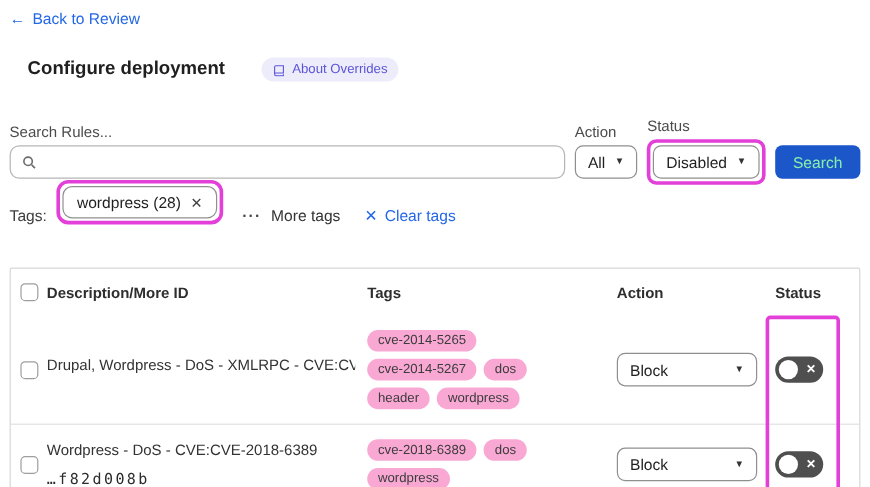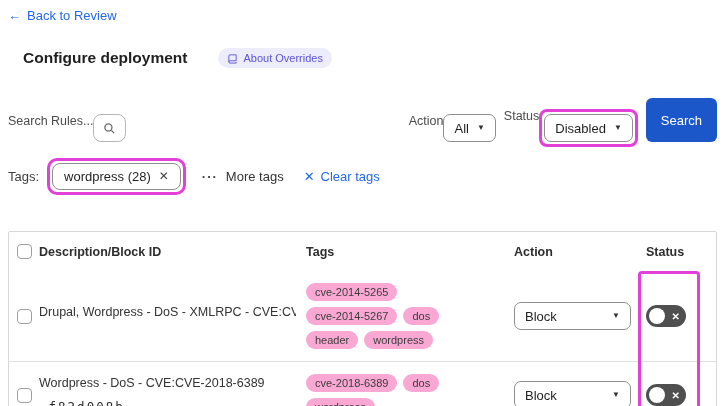--- a/index.html
+++ b/index.html
@@ -22,37 +22,37 @@
     font-size:13px;font-weight:500;text-decoration:none;cursor:pointer}
 
   
   .heading-row{display:flex;align-items:center;gap:16px;margin-top:11px}
   .title{font-size:15.5px;font-weight:700;color:#1f1f1f;margin:15px}
   .badge{display:inline-flex;align-items:center;gap:5px;background:#edecfb;
     color:var(--badge);font-size:11px;font-weight:500;padding:4px 9px;border-radius:10px}
 
   
   .filter-row{display:flex;align-items:flex-end;gap:8px;margin-top:16px}
-  .fgroup{display:flex;}
+  .fgroup{display:flex;flex-direction:column}
   .fgroup.grow{flex:1;min-width:0}
   .fg-label{font-size:12.5px;color:#4b4b4b;margin-bottom:4px}
   .search-box{display:flex;align-items:center;gap:7px;height:28px;
     border:1px solid #b6b6b6;border-radius:8px;background:#fff;padding:0 9px;cursor:text}
   .select{display:flex;align-items:center;justify-content:space-between;gap:8px;
     height:28px;border:1px solid #8f8f8f;border-radius:7px;background:#fff;
     padding:0 10px;font-size:13px;color:#1f1f1f;cursor:pointer;white-space:nowrap}
   .caret{font-size:8px;color:#333;line-height:1}
   .hl{border:3px solid var(--pink);border-radius:8px;padding:2px;
     display:inline-block;margin-bottom:-5px}
-  .btn-primary{height:44px;padding:0 15px;background:var(--blue);color:#ffffff;
+  .btn-primary{height:28px;padding:0 15px;background:var(--blue);color:#86efac;
     border:none;border-radius:6px;font-size:13px;font-weight:500;cursor:pointer;
     font-family:"Liberation Sans",sans-serif}
 
   
-  .tags-row{display:flex;align-items:center;gap:8px;margin-top:15px;min-height:38px}
+  .tags-row{display:flex;align-items:flex-end;gap:8px;margin-top:0;min-height:38px}
   .tags-label{color:#3d3d3d}
   .pill{display:inline-flex;align-items:center;gap:8px;border:1px solid #8f8f8f;
     border-radius:8px;background:#fff;padding:5px 11px;font-size:13px;color:#1f1f1f;
     cursor:pointer;white-space:nowrap}
   .pill .x{font-size:12px;color:#444}
   .hl-pill{border:3px solid var(--pink);border-radius:10px;padding:2px;display:inline-block}
   .more-tags{display:inline-flex;align-items:center;gap:8px;color:#333;margin-left:8px;cursor:pointer}
   .ellipsis{font-weight:700;letter-spacing:1px;color:#444}
   .clear-tags{display:inline-flex;align-items:center;gap:6px;color:var(--link);margin-left:12px;cursor:pointer}
   .clear-tags .clear-x{font-size:13px}
@@ -156,21 +156,21 @@
     </span>
   </div>
 
   
   <div class="table-wrap">
     <div class="tbl">
       <div class="trow thead">
         <div class="cell-check">
           <div class="checkbox"></div>
         </div>
-        <div>Description/Block ID</div>
+        <div>Description/More ID</div>
         <div>Tags</div>
         <div class="hcell-pad8">Action</div>
         <div class="hcell-pad7">Status</div>
       </div>
       <div id="table-body">
           <div class="trow rbody">
             <div class="cell-check">
               <div class="checkbox"></div>
             </div>
             <div class="cell-desc">

